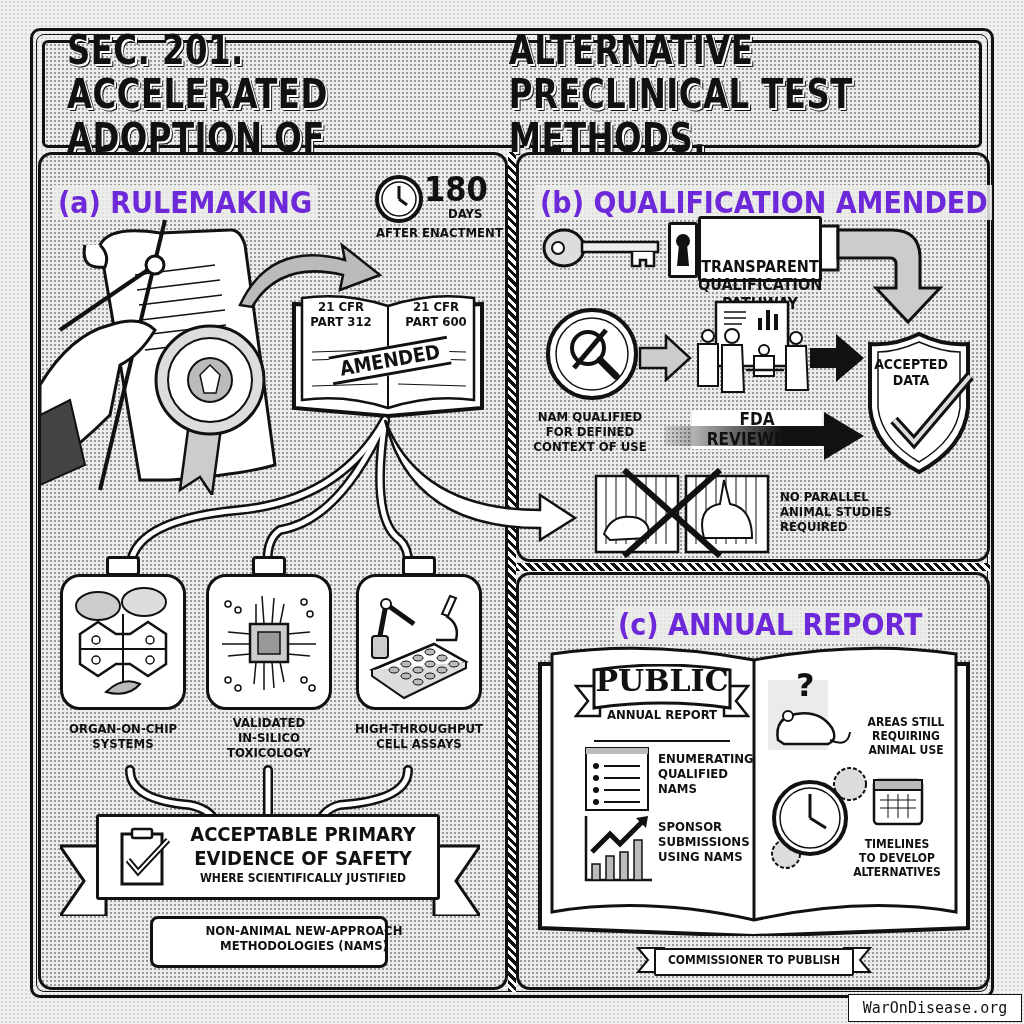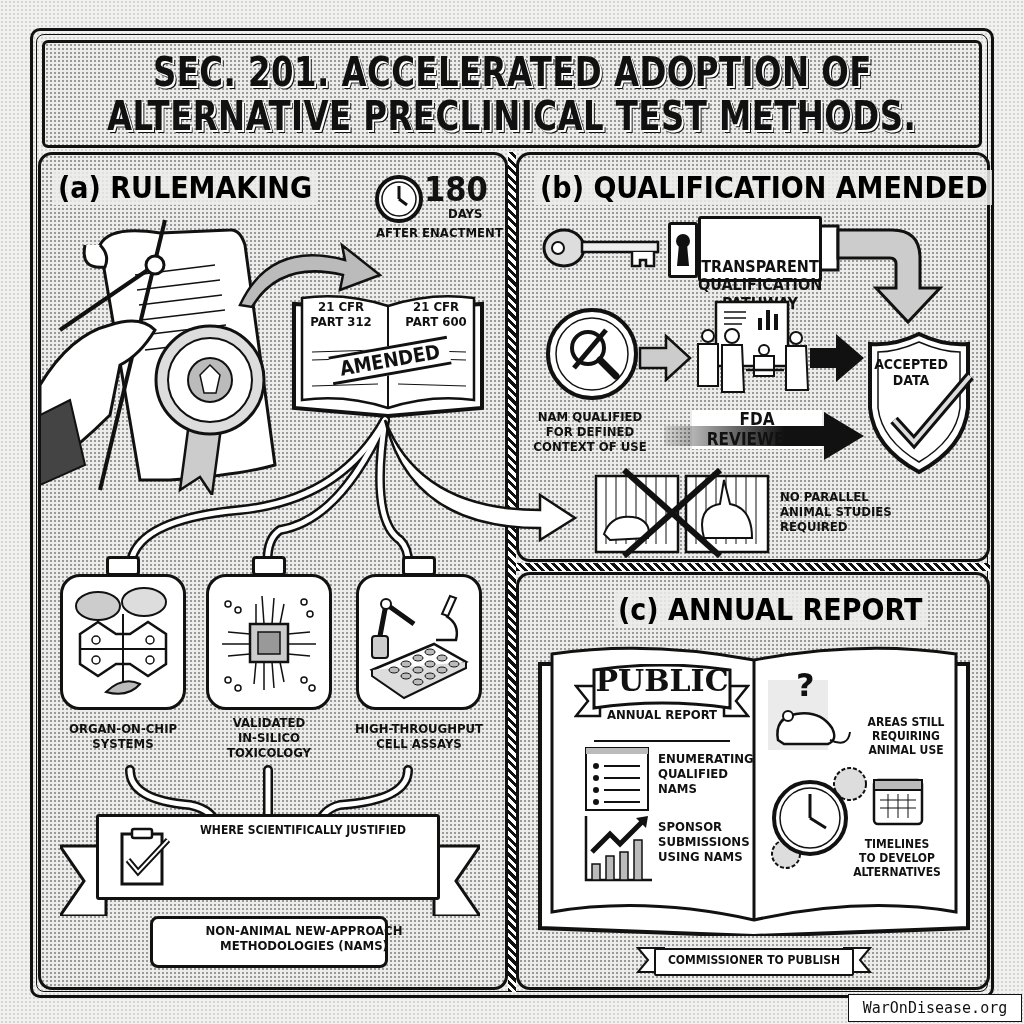--- a/index.html
+++ b/index.html
@@ -20,21 +20,21 @@
     border: 3px solid #111; border-radius: 10px;
   }
   .frame-inner {
     position: absolute; left: 36px; top: 34px; width: 952px; height: 958px;
     border: 1.5px solid #111; border-radius: 8px;
   }
   
   .title-banner {
     position: absolute; left: 42px; top: 40px; width: 940px; height: 108px;
     border: 3px solid #111; border-radius: 6px;
-    display: flex; flex-direction: column; align-items: center; justify-content: center;
+    display: flex; flex-direction: row; align-items: center; justify-content: center;
   }
   .title-line {
     font-family: "DejaVu Sans Condensed", "DejaVu Sans", sans-serif;
     font-weight: bold; font-size: 40px; letter-spacing: 0.5px; line-height: 44px;
     color: #111; text-shadow: 2px 2px 0 #fff, 3px 3px 0 #111;
     transform: scaleX(0.9);
   }
   
   .panel {
     position: absolute; border: 3px solid #111; border-radius: 14px;
@@ -43,23 +43,23 @@
   .panel-b { left: 516px; top: 152px; width: 474px; height: 410px; }
   .panel-c { left: 516px; top: 572px; width: 474px; height: 418px; }
   .rope {
     position: absolute; background:
       repeating-linear-gradient(45deg, #111 0 3px, #fff 3px 6px);
   }
   .rope-v { left: 508px; top: 152px; width: 8px; height: 840px; }
   .rope-h { left: 516px; top: 563px; width: 474px; height: 8px; }
 
   .section-title {
-    position: absolute; font-weight: bold; font-size: 30px; color: #000000;
+    position: absolute; font-weight: bold; font-size: 30px; color: #6d28d9;
     font-family: "DejaVu Sans Condensed", "DejaVu Sans", sans-serif;
-    background: rgba(236,236,234,0.85); padding: 0 4px;
+    background: rgba(236,236,234,0.85); padding: 0 4px; margin-top: 15px;
   }
   .label {
     position: absolute; font-weight: bold; text-transform: uppercase;
     font-family: "DejaVu Sans Condensed", "DejaVu Sans", sans-serif;
     text-align: center; color: #111; line-height: 1.15;
   }
   .white-box {
     position: absolute; background: #fff; border: 3px solid #111; border-radius: 8px;
   }
   .svg-abs { position: absolute; }
@@ -276,20 +276,22 @@
   <path d="M420 20 L374 20 L374 90 L420 90 L396 55 Z" fill="#fff" stroke="#111" stroke-width="3"></path>
 </svg>
 <div class="white-box" style="left:96px;top:814px;width:344px;height:86px;border-radius:3px;"></div>
 <svg class="svg-abs" style="left:118px;top:826px" width="54" height="62" viewBox="0 0 54 62">
   <rect x="4" y="8" width="40" height="50" fill="#fff" stroke="#111" stroke-width="3"></rect>
   <rect x="14" y="3" width="20" height="9" rx="2" fill="#fff" stroke="#111" stroke-width="2.5"></rect>
   <path d="M10 34 L20 46 L50 14" fill="none" stroke="#111" stroke-width="6"></path>
   <path d="M10 34 L20 46 L50 14" fill="none" stroke="#fff" stroke-width="2"></path>
 </svg>
 <div class="label" style="left:176px;top:822px;width:254px;font-size:20px;line-height:24px;">
+  <div>ACCEPTABLE PRIMARY</div>
+  <div>EVIDENCE OF SAFETY</div>
   <div style="font-size:12px;line-height:16px;">WHERE SCIENTIFICALLY JUSTIFIED</div>
 </div>
 
 <div class="white-box" style="left:150px;top:916px;width:238px;height:52px;border-radius:8px;"></div>
 <div class="label" style="left:150px;top:924px;width:266px;font-size:13px;margin-left:21px;">
   <div>NON-ANIMAL NEW-APPROACH</div>
   <div>METHODOLOGIES (NAMs)</div>
 </div>
 
 <div class="section-title" style="left:536px;top:170px;">(b) QUALIFICATION AMENDED</div>

